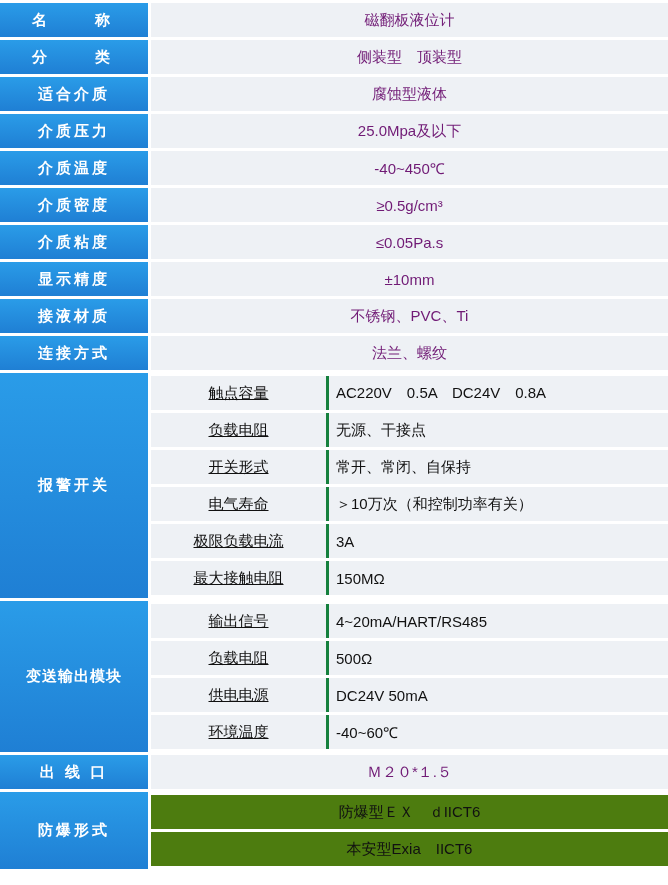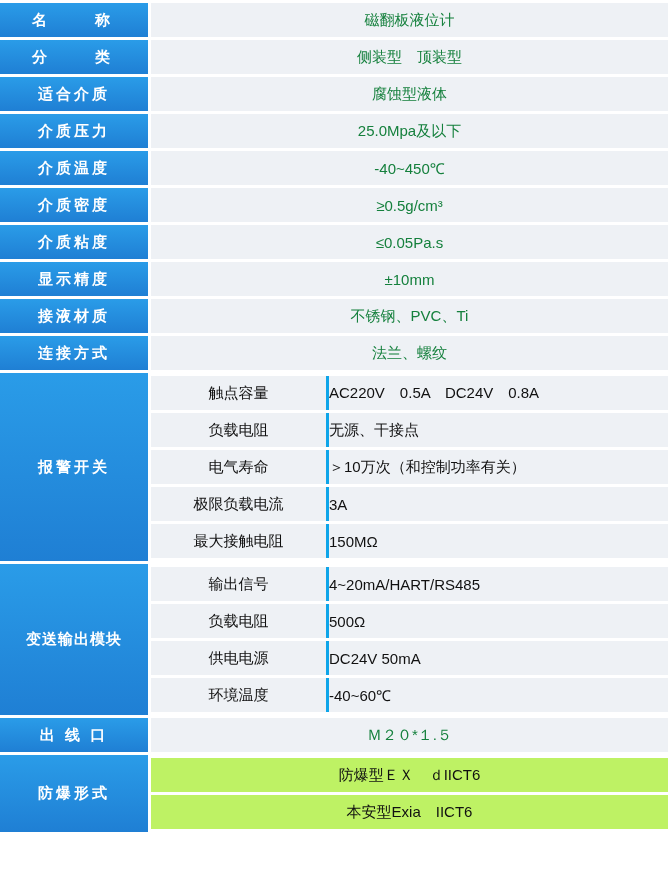--- a/index.html
+++ b/index.html
@@ -34,21 +34,21 @@
     letter-spacing: 1px;
     height: 22px;
     border-right: 3px solid #ffffff;
   }
   .lbl.tall {
     height: auto;
   }
   
   .val {
     background: #eef1f5;
-    color: #15803d;
+    color: #701a75;
     font-size: 15px;
     text-align: center;
     height: 34px;
   }
   
   .sub {
     width: 100%;
     border-collapse: separate;
     border-spacing: 0 3px;
     table-layout: fixed;
@@ -57,31 +57,32 @@
     padding: 0;
     height: 34px;
     vertical-align: middle;
   }
   .sub .sk {
     width: 175px;
     background: #eef1f5;
     font-size: 15px;
     text-align: center;
     color: #111;
-    border-right: 3px solid #0ea5e9;
+    border-right: 3px solid #15803d;
+    text-decoration: underline;
   }
   .sub .sv {
     background: #eef1f5;
     font-size: 15px;
     text-align: left;
-    padding-left: 0;
+    padding-left: 7px;
     color: #111;
   }
   .sub .sfull {
-    background: #bef264;
+    background: #4d7c0f;
     font-size: 15px;
     text-align: center;
     color: #111;
   }
   .group-cell {
     padding: 0;
     vertical-align: top;
   }
   .spaced { letter-spacing: 3px; }
   .wide { letter-spacing: 6px; }
@@ -150,20 +151,24 @@
           <tbody>
             <tr>
               <td class="sk">触点容量</td>
               <td class="sv">AC220V　0.5A　DC24V　0.8A</td>
             </tr>
             <tr>
               <td class="sk">负载电阻</td>
               <td class="sv">无源、干接点</td>
             </tr>
             <tr>
+              <td class="sk">开关形式</td>
+              <td class="sv">常开、常闭、自保持</td>
+            </tr>
+            <tr>
               <td class="sk">电气寿命</td>
               <td class="sv">＞10万次（和控制功率有关）</td>
             </tr>
             <tr>
               <td class="sk">极限负载电流</td>
               <td class="sv">3A</td>
             </tr>
             <tr>
               <td class="sk">最大接触电阻</td>
               <td class="sv">150MΩ</td>

